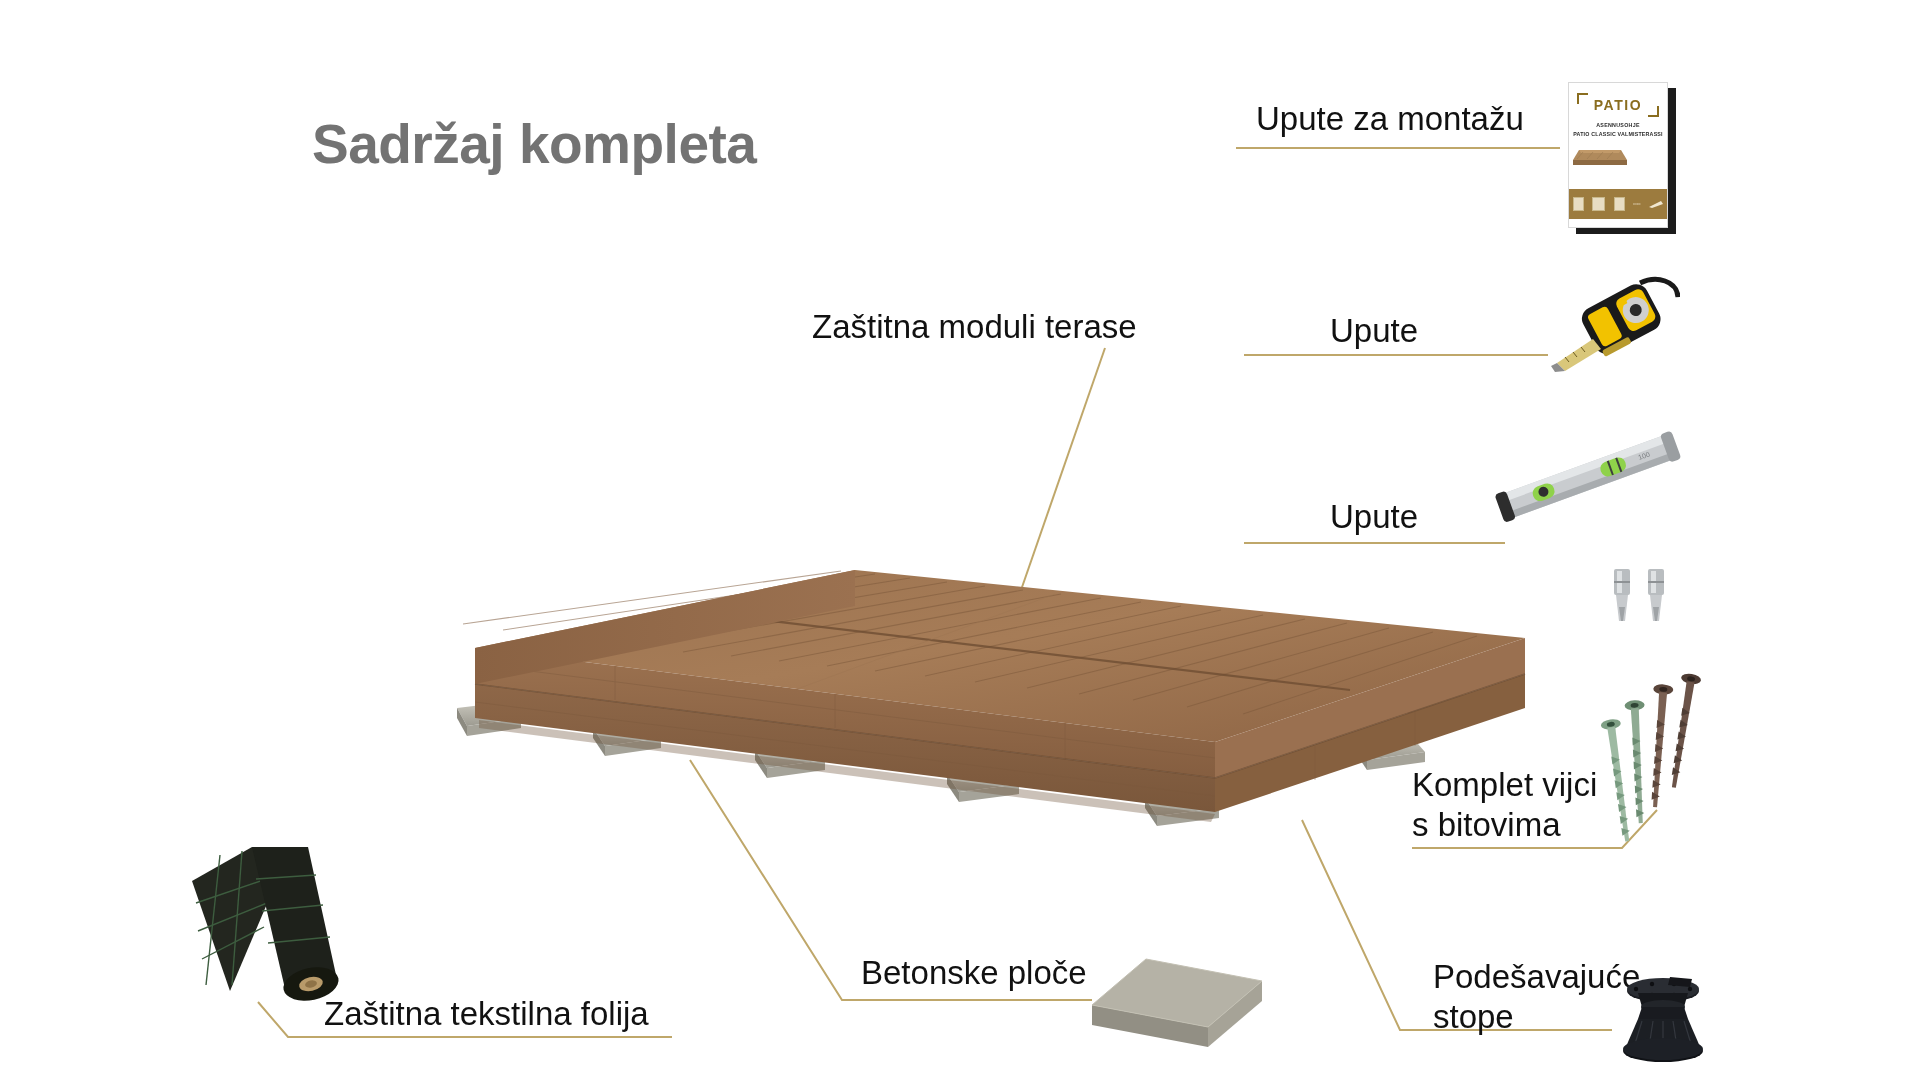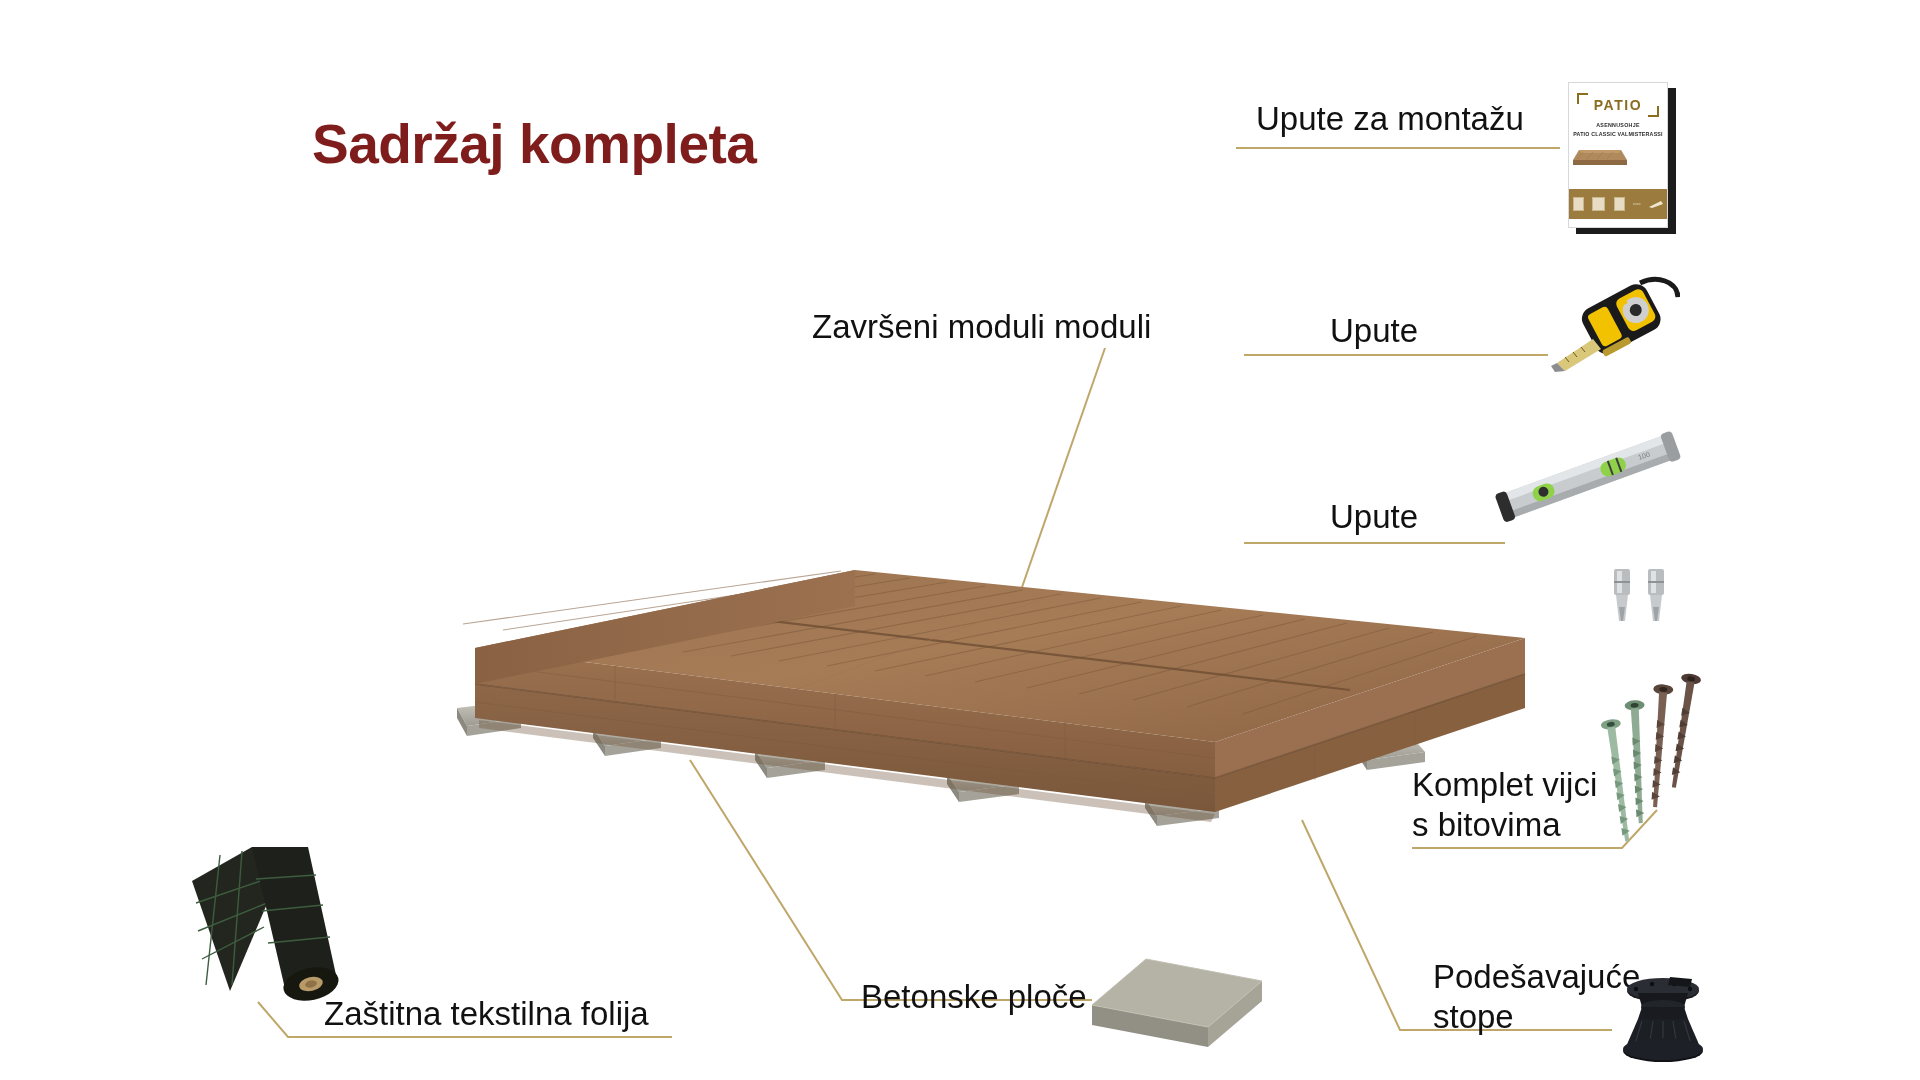--- a/index.html
+++ b/index.html
@@ -20,21 +20,21 @@
     overflow: hidden;
   }
 
   
   #page-title {
     position: absolute;
     left: 312px;
     top: 112px;
     font-size: 55px;
     font-weight: bold;
-    color: #7f1d1d;
+    color: #737373;
     letter-spacing: -0.5px;
     white-space: nowrap;
   }
 
   
   .callout-label {
     position: absolute;
     font-size: 33px;
     color: #111111;
     line-height: 1.18;
@@ -178,32 +178,32 @@
 
     <path d="M258,1002 L288,1037 L672,1037" stroke="#BFA76A" stroke-width="2" fill="none"></path>
 
     <path d="M690,760 L842,1000 L1092,1000" stroke="#BFA76A" stroke-width="2" fill="none"></path>
 
     <path d="M1302,820 L1400,1030 L1612,1030" stroke="#BFA76A" stroke-width="2" fill="none"></path>
   </svg>
 
   <div class="callout-label" style="left:1256px; top:100px;">Upute za montažu</div>
 
-  <div class="callout-label" style="left:812px; top:308px;">Završeni moduli moduli</div>
+  <div class="callout-label" style="left:812px; top:308px;">Zaštitna moduli terase</div>
 
   <div class="callout-label" style="left:1330px; top:312px;">Upute</div>
 
   <div class="callout-label" style="left:1330px; top:498px;">Upute</div>
 
   <div class="callout-label two-line" style="left:1412px; top:765px;">Komplet vijci
 s bitovima</div>
 
   <div class="callout-label" style="left:324px; top:995px;">Zaštitna tekstilna folija</div>
 
-  <div class="callout-label" style="left:861px; top:978px;">Betonske ploče</div>
+  <div class="callout-label" style="left:861px; top:954px;">Betonske ploče</div>
 
   <div class="callout-label two-line" style="left:1412px; top:957px;margin-left:21px;">Podešavajuće
 stope</div>
 
   <div id="manual">
     <div class="booklet-back"></div>
     <div class="booklet-front">
       <div class="bk-logo">PATIO</div>
       <div class="bk-sub1">ASENNUSOHJE</div>
       <div class="bk-sub2">PATIO CLASSIC VALMISTERASSI</div>

